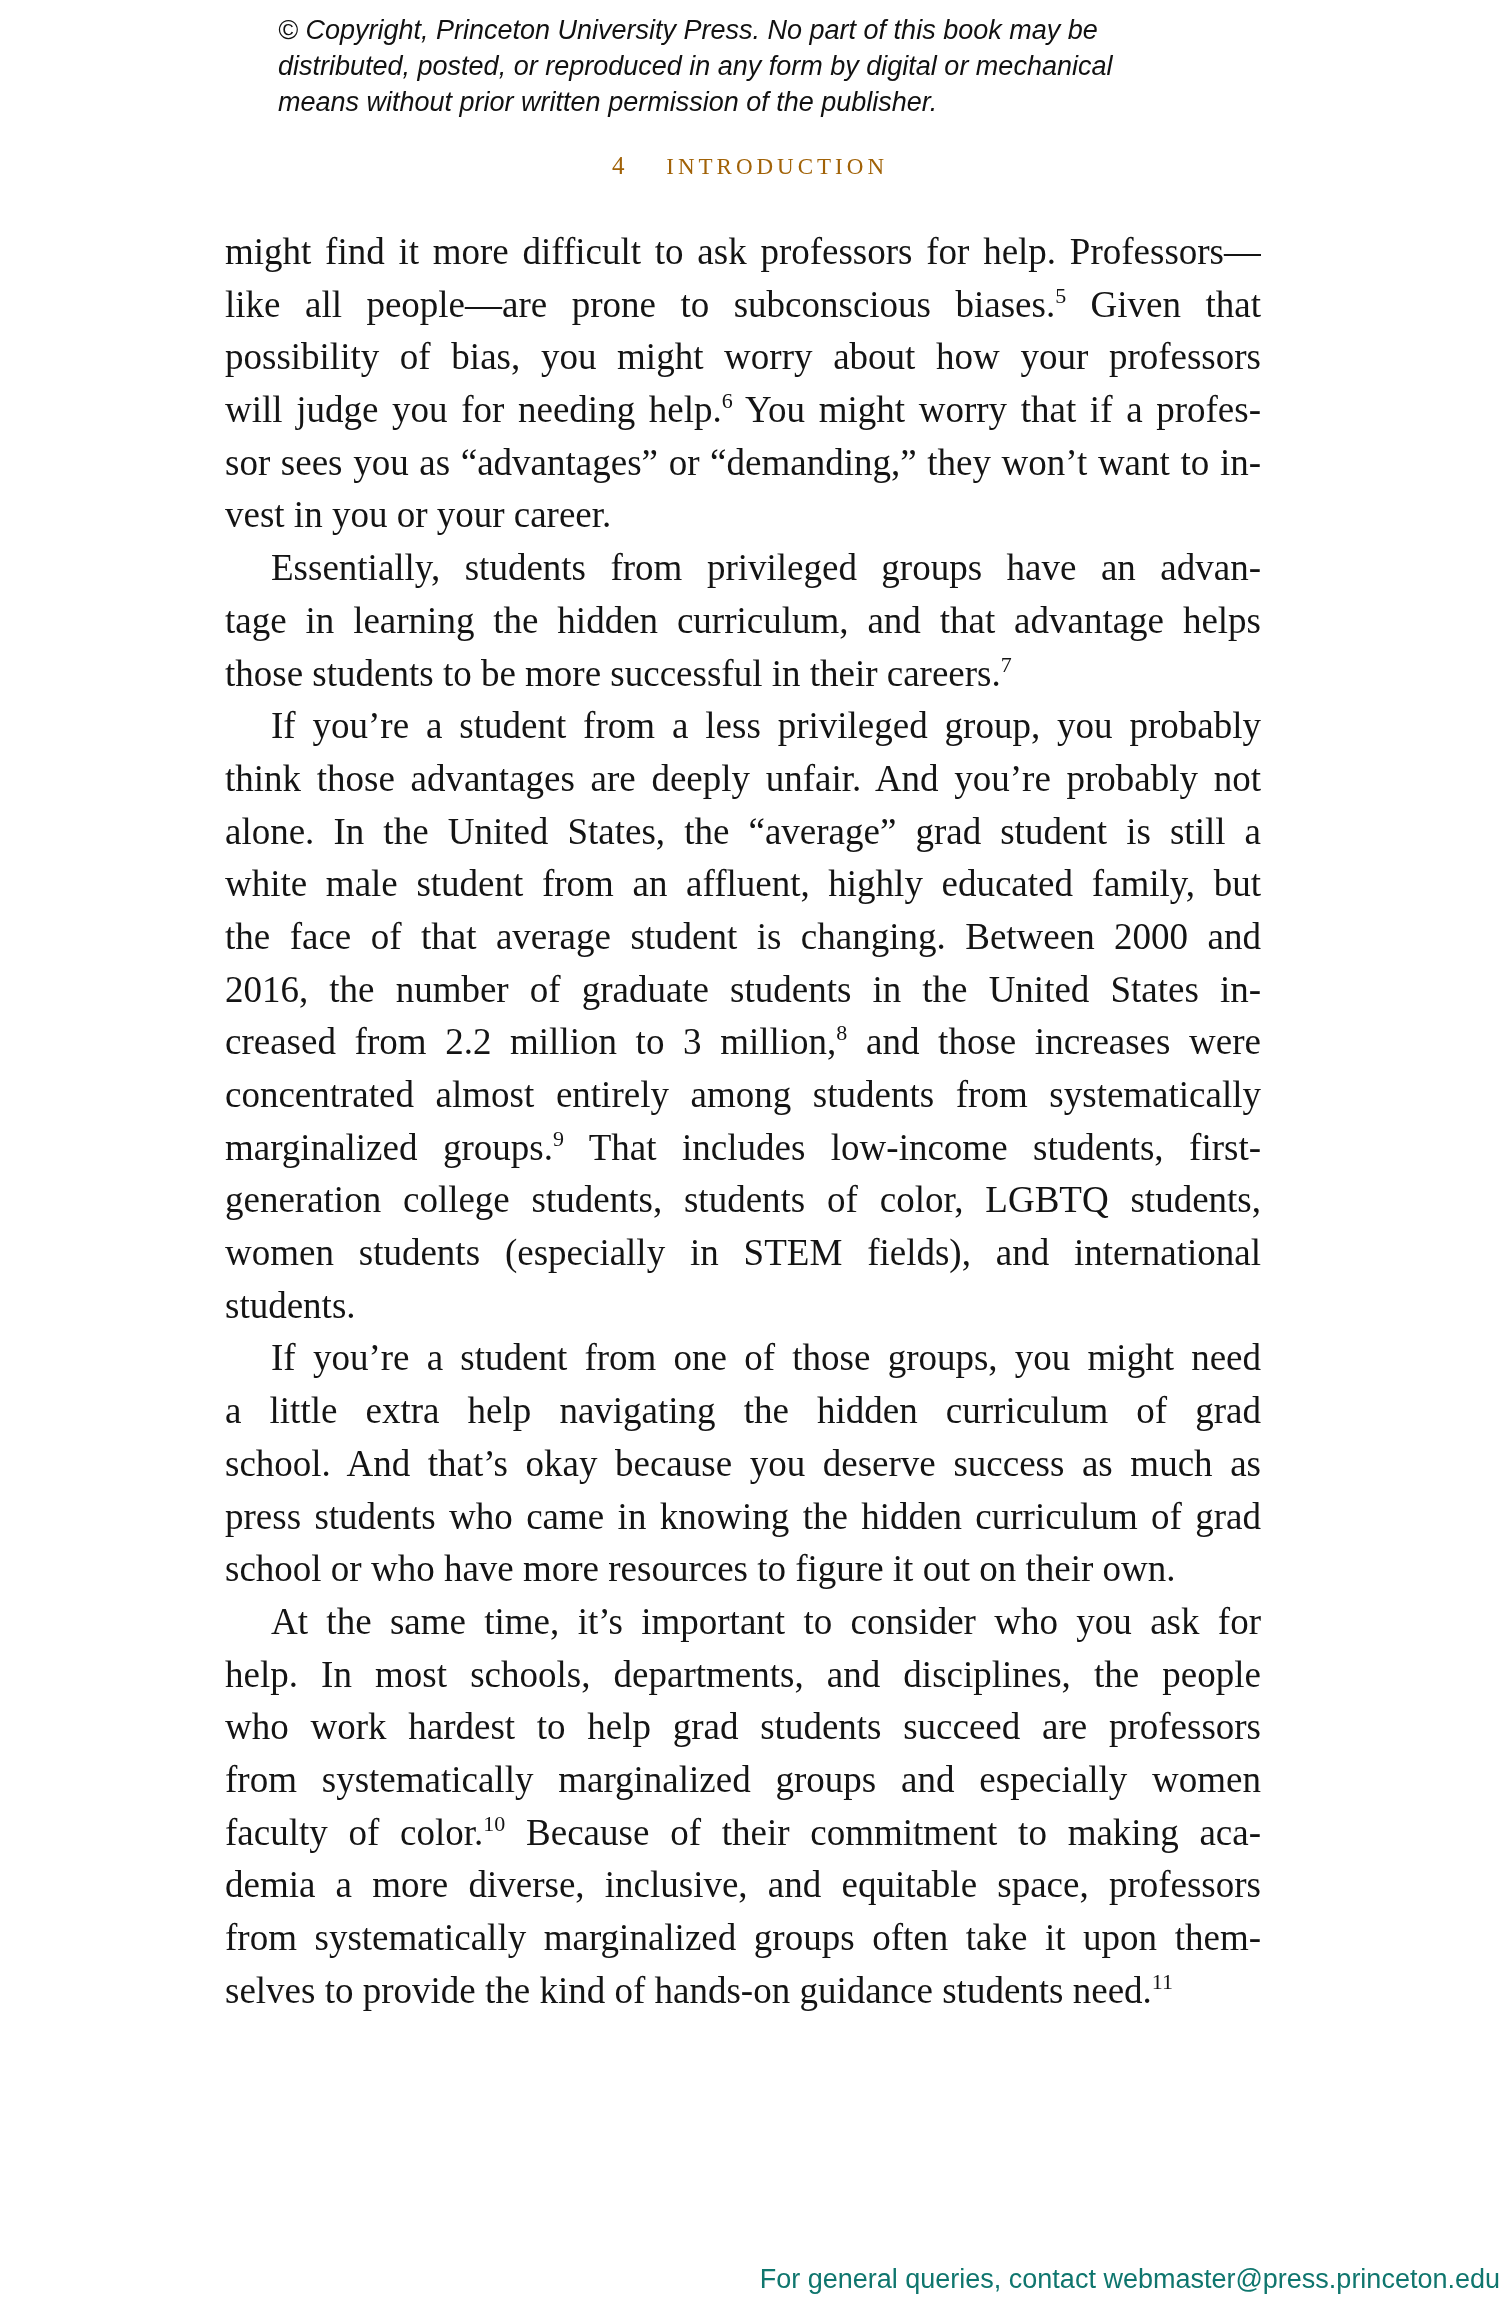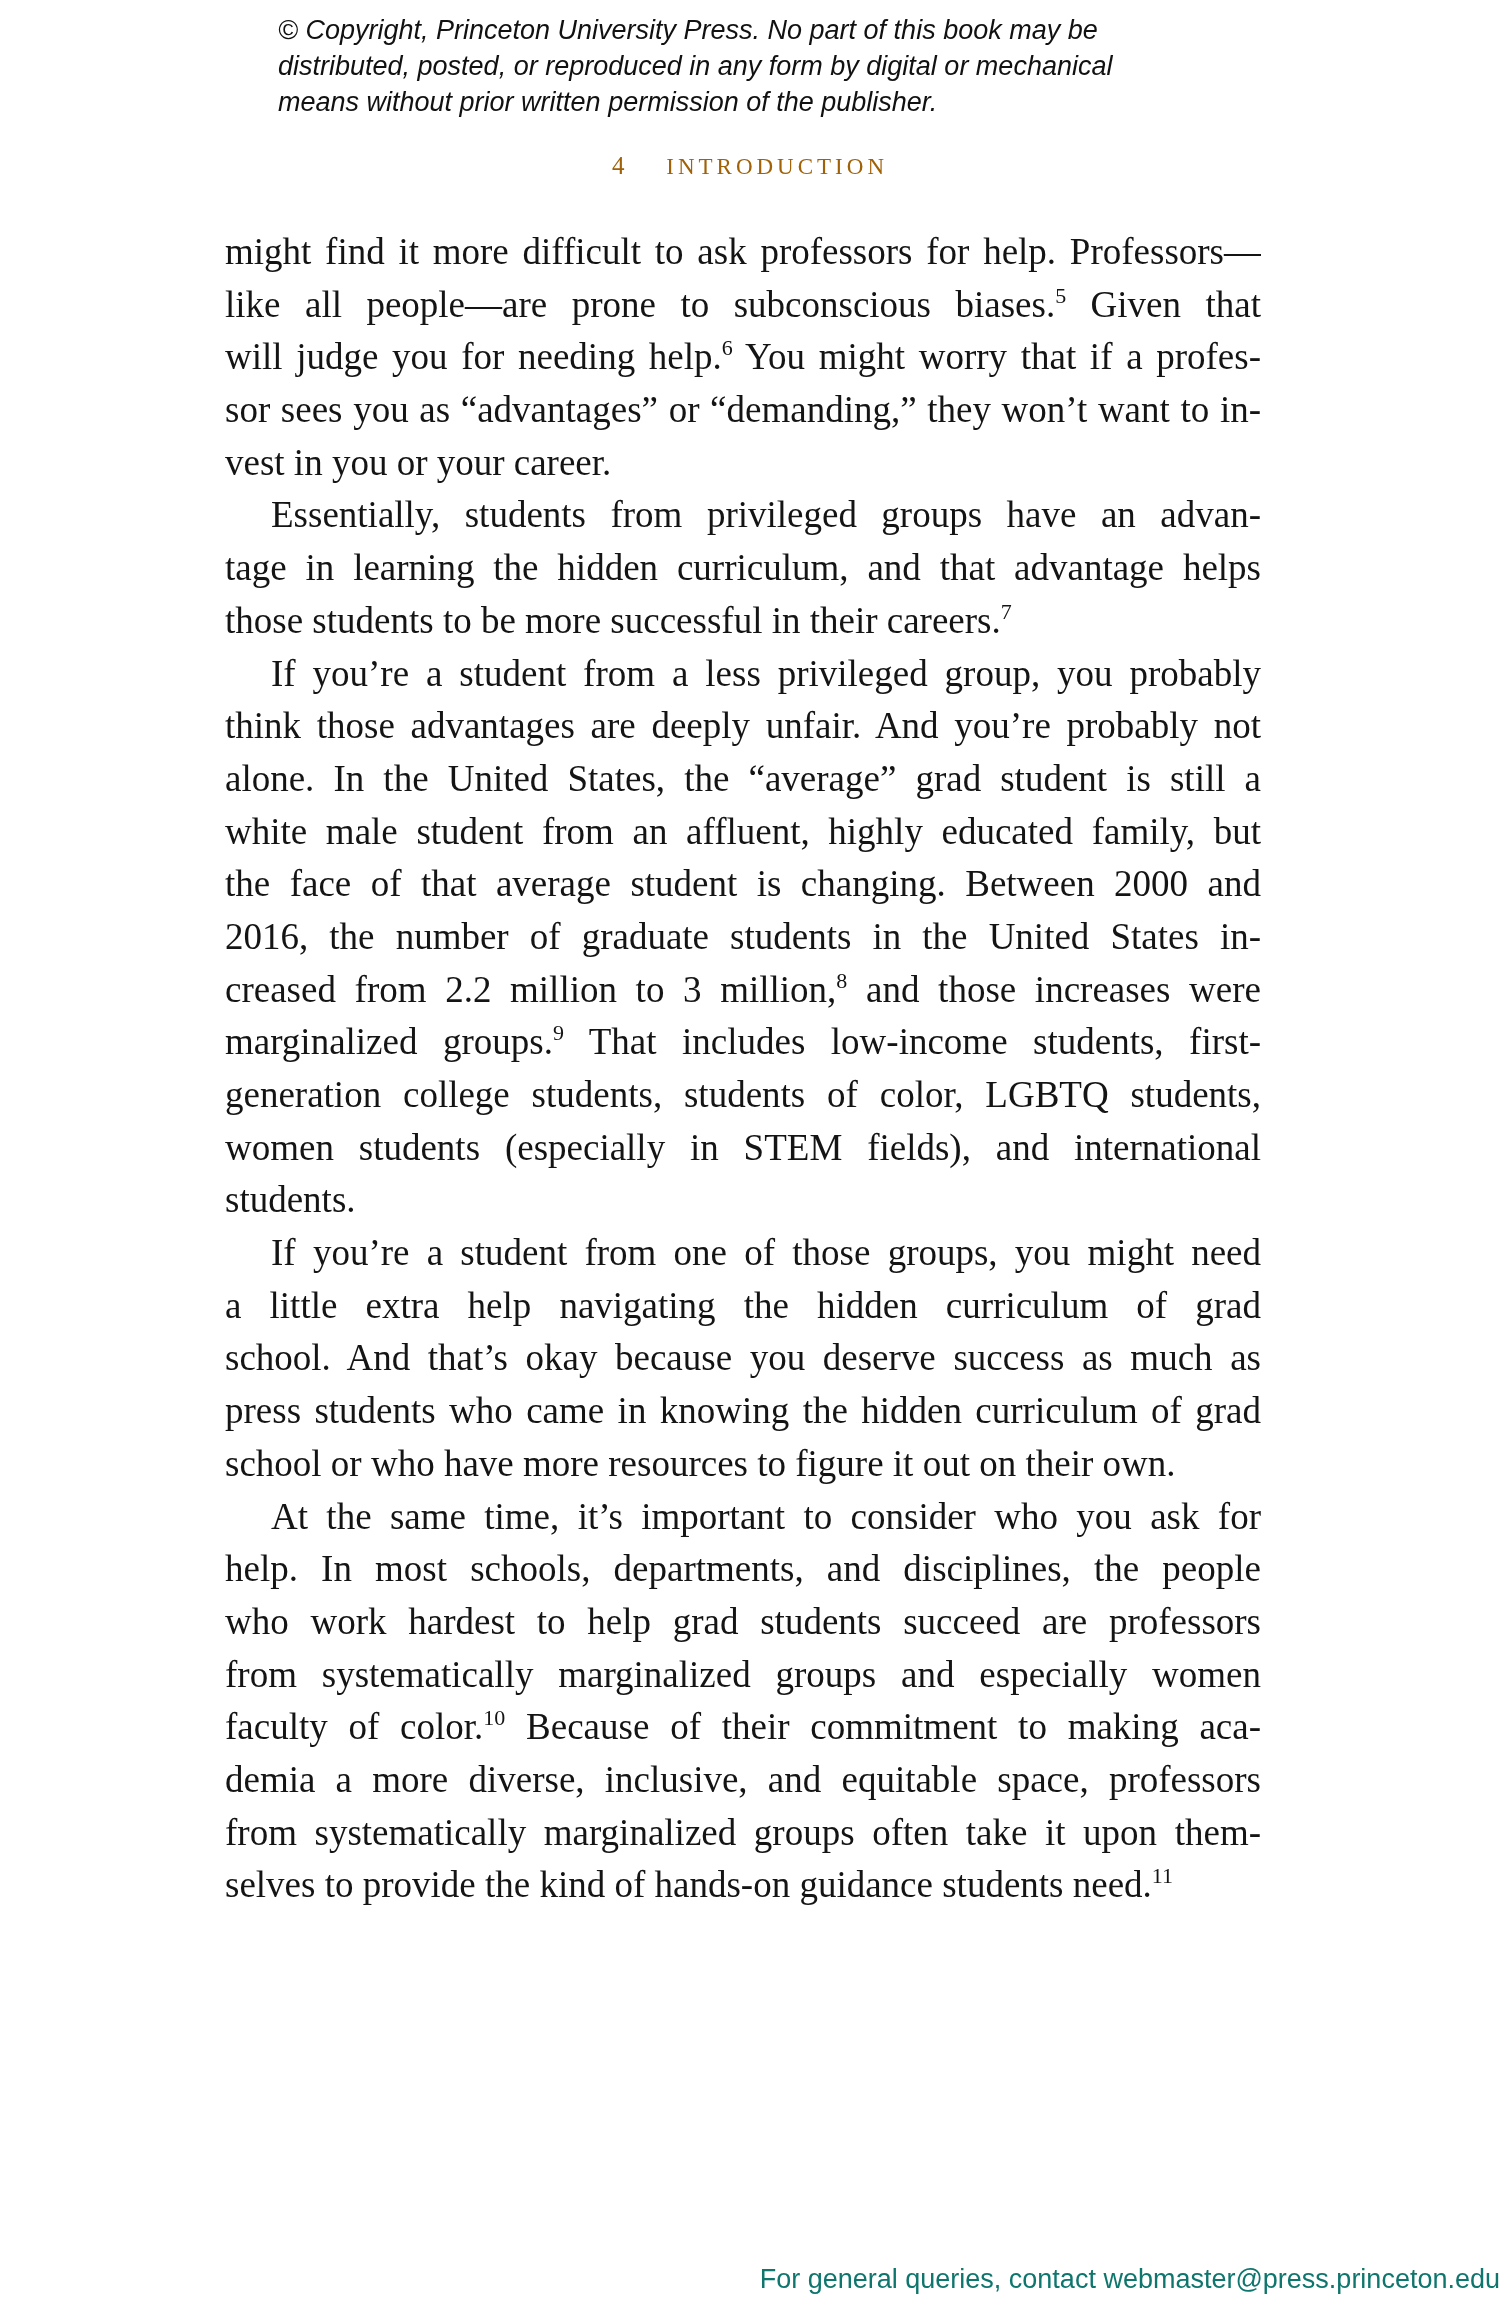--- a/index.html
+++ b/index.html
@@ -84,33 +84,35 @@
 </div>
 
 <div class="running-head">
   <span class="page-num">4</span>
   <span>INTRODUCTION</span>
 </div>
 
 <div class="body-text" id="body-text">
     <div class="line"><span>might find it more difficult to ask professors for help. Professors—</span></div>
     <div class="line"><span>like all people—are prone to subconscious biases.</span><sup>5</sup><span> Given that</span></div>
+    <div class="line"><span>possibility of bias, you might worry about how your professors</span></div>
     <div class="line"><span>will judge you for needing help.</span><sup>6</sup><span> You might worry that if a profes-</span></div>
     <div class="line"><span>sor sees you as “advantages” or “demanding,” they won’t want to in-</span></div>
     <div class="line last"><span>vest in you or your career.</span></div>
     <div class="line indent"><span>Essentially, students from privileged groups have an advan-</span></div>
     <div class="line"><span>tage in learning the hidden curriculum, and that advantage helps</span></div>
     <div class="line last"><span>those students to be more successful in their careers.</span><sup>7</sup></div>
     <div class="line indent"><span>If you’re a student from a less privileged group, you probably</span></div>
     <div class="line"><span>think those advantages are deeply unfair. And you’re probably not</span></div>
     <div class="line"><span>alone. In the United States, the “average” grad student is still a</span></div>
     <div class="line"><span>white male student from an affluent, highly educated family, but</span></div>
     <div class="line"><span>the face of that average student is changing. Between 2000 and</span></div>
     <div class="line"><span>2016, the number of graduate students in the United States in-</span></div>
     <div class="line"><span>creased from 2.2 million to 3 million,</span><sup>8</sup><span> and those increases were</span></div>
+    <div class="line"><span>concentrated almost entirely among students from systematically</span></div>
     <div class="line"><span>marginalized groups.</span><sup>9</sup><span> That includes low-income students, first-</span></div>
     <div class="line"><span>generation college students, students of color, LGBTQ students,</span></div>
     <div class="line"><span>women students (especially in STEM fields), and international</span></div>
     <div class="line last"><span>students.</span></div>
     <div class="line indent"><span>If you’re a student from one of those groups, you might need</span></div>
     <div class="line"><span>a little extra help navigating the hidden curriculum of grad</span></div>
     <div class="line"><span>school. And that’s okay because you deserve success as much as</span></div>
     <div class="line"><span>press students who came in knowing the hidden curriculum of grad</span></div>
     <div class="line last"><span>school or who have more resources to figure it out on their own.</span></div>
     <div class="line indent"><span>At the same time, it’s important to consider who you ask for</span></div>

